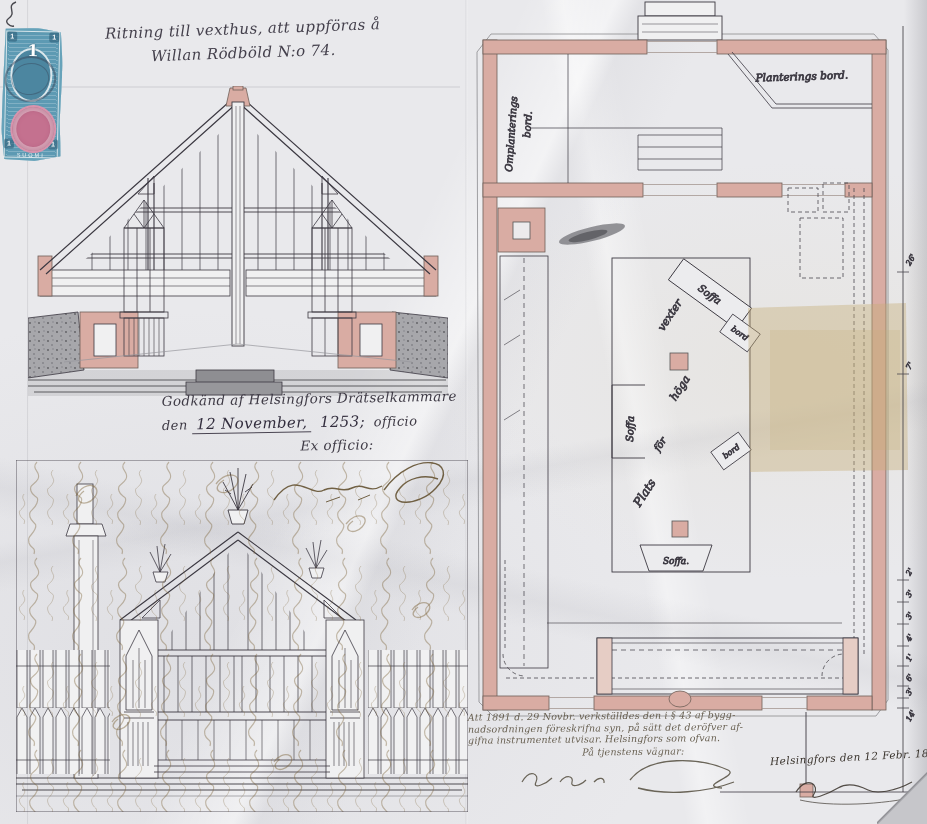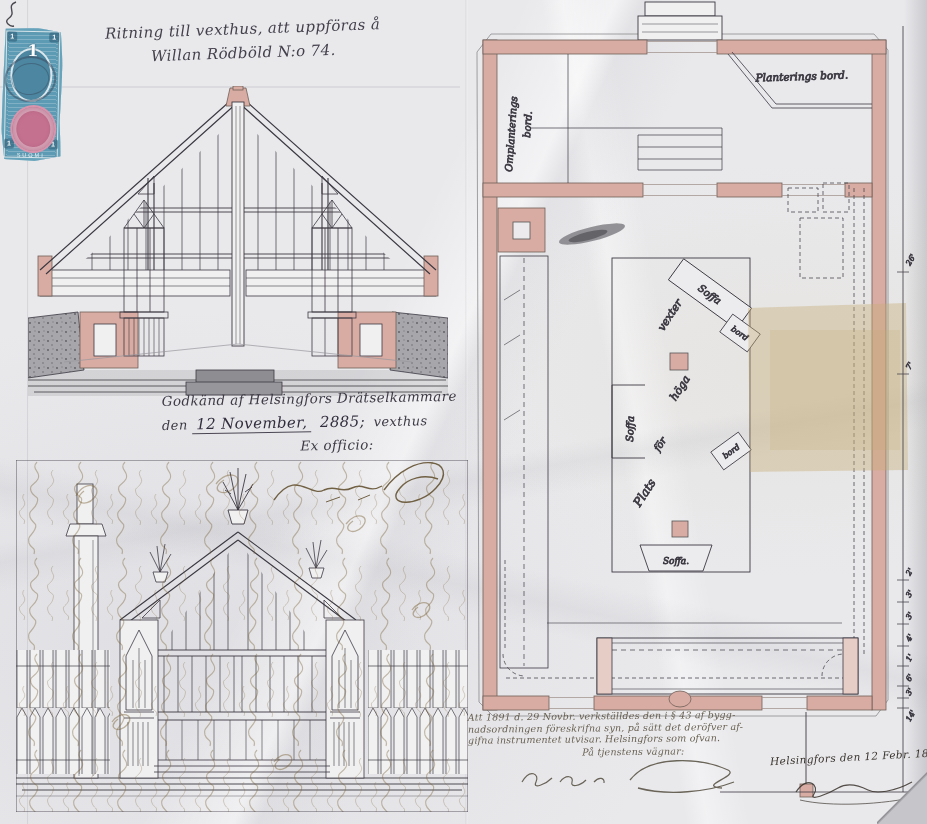--- a/index.html
+++ b/index.html
@@ -159,22 +159,22 @@
 
       <path d="M210,258 L36,276 M210,258 L384,276" stroke="#97979c" stroke-width=".7"></path>
     </g>
   </svg>
 
   <div class="abs hand approval">
     <div class="appr-l1">Godkänd af Helsingfors Drätselkammare</div>
     <div class="appr-l2">
       <span>den</span>
       <span class="appr-date">12 November,</span>
-      <span class="appr-date" style="border-bottom:none;">2885;</span>
-      <span>vexthus</span>
+      <span class="appr-date" style="border-bottom:none;">1253;</span>
+      <span>officio</span>
     </div>
     <div class="appr-l3">Ex officio:</div>
   </div>
   <svg class="abs" style="left:266px;top:448px;" width="210" height="72" viewBox="0 0 210 72">
     <g stroke="#5d4a28" stroke-width="1.4" fill="none" opacity=".85">
       <path d="M8,52 C30,20 44,50 58,42 C70,36 74,46 86,40 C98,34 102,46 116,38"></path>
       <path d="M118,42 C148,0 196,12 170,40 C152,60 118,58 134,40 C142,30 158,26 172,31"></path>
       <path d="M60,54 l14,-5 M92,52 l12,-5" stroke-width="1"></path>
     </g>
   </svg>

